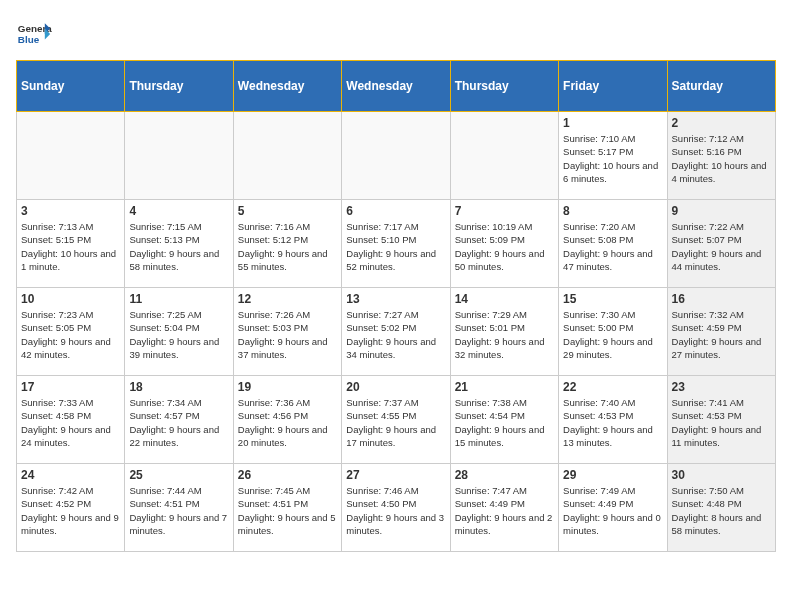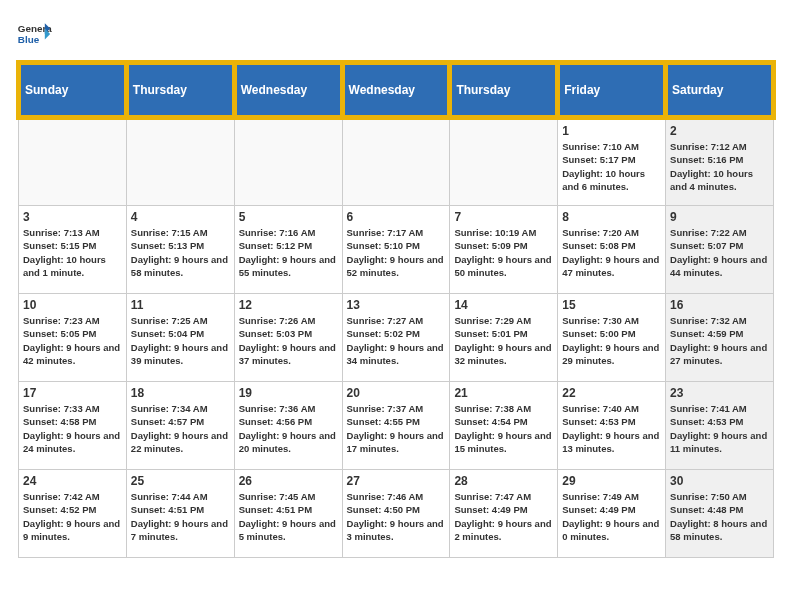--- a/index.html
+++ b/index.html
@@ -42,21 +42,21 @@
       border-collapse: collapse;
       table-layout: fixed;
     }
     th {
       background: #2e6db4;
       color: #fff;
       font-size: 12px;
       font-weight: bold;
       padding: 18px 4px;
       text-align: left;
-      border: 5px solid #eab308;
+      border: 1px solid #eab308;
     }
     td {
       border: 1px solid #ccc;
       vertical-align: top;
       padding: 4px;
       font-size: 10px;
       color: #333;
       height: 88px;
       background: #fff;
     }
@@ -68,21 +68,20 @@
     }
     .day-num {
       font-weight: bold;
       font-size: 12px;
       margin-bottom: 2px;
     }
     .day-info {
       font-size: 9.5px;
       line-height: 1.4;
       color: #333;
-      font-weight: bold;
     }
   </style>
 </head>
 <body>
 
 <div class="header">
   <div class="logo">
     <svg class="logo-icon" viewBox="0 0 40 40">
       <text x="2" y="18" font-size="11" font-weight="bold" fill="#333">General</text>
       <text x="2" y="30" font-size="11" font-weight="bold" fill="#1e5fa8">Blue</text>

